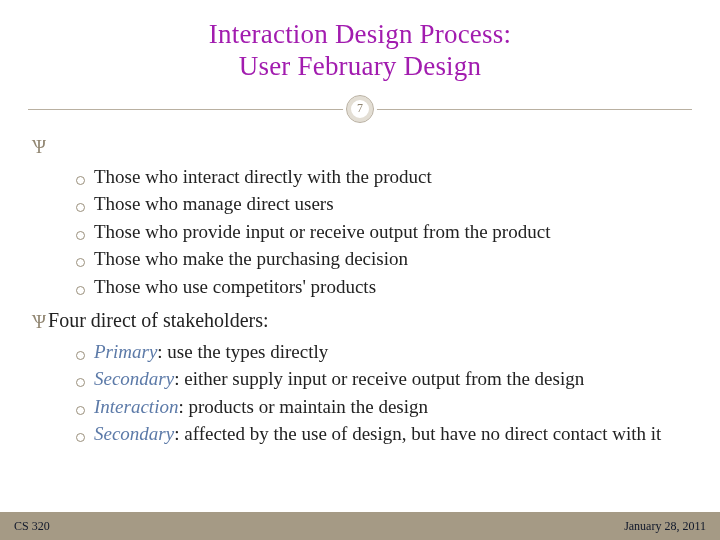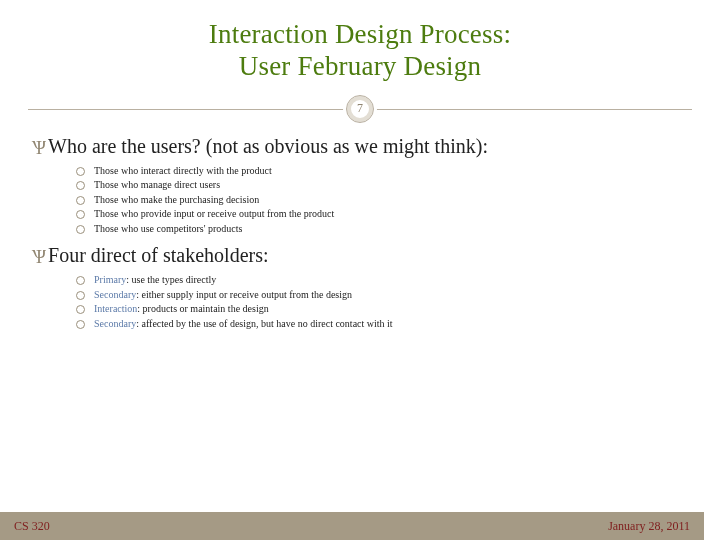--- a/index.html
+++ b/index.html
@@ -1,39 +1,39 @@
 <!DOCTYPE html>
 <html><head>
 <meta charset="utf-8">
 <style>
   * { margin: 0; padding: 0; box-sizing: border-box; }
   html, body { width: 720px; height: 540px; font-family: Georgia, 'Times New Roman', serif; background: #fff; color: #222; }
   .slide { width: 720px; height: 540px; position: relative; padding: 18px 28px 0 28px; }
-  .title { text-align: center; font-size: 27px; font-weight: 400; color: #4d7c0f; line-height: 1.2; letter-spacing: 0.2px; }
+  .title { text-align: center; font-size: 27px; font-weight: 400; color: #a21caf; line-height: 1.2; letter-spacing: 0.2px; }
   .sep-wrap { position: relative; height: 36px; margin-top: 8px; }
   .sep-line { position: absolute; top: 50%; left: 0; right: 0; height: 0; border-top: 1px solid #b9b0a1; }
   .badge {
     position: absolute; left: 50%; top: 50%; transform: translate(-50%, -50%);
     width: 28px; height: 28px; border-radius: 50%;
     background: #fff; border: 1.5px solid #b9b0a1;
     box-shadow: 0 0 0 3px #fff, 0 0 0 4px #e3ded4 inset;
     display: flex; align-items: center; justify-content: center;
     font-size: 12px; color: #8f8470;
   }
   .content { margin-top: 8px; padding: 0 4px; }
   .h1item { font-size: 20px; color: #222; margin: 8px 0 6px 0; display: flex; align-items: baseline; }
   .h1item .deco { font-family: 'Segoe Script','Comic Sans MS',cursive; color: #918672; font-size: 19px; margin-right: 2px; display:inline-block; transform: translateY(1px); }
   .sub { list-style: none; margin: 0 0 8px 44px; }
-  .sub li { font-size: 10px; line-height: 1.45; color: #222; display: flex; align-items: baseline; }
+  .sub li { font-size: 19px; line-height: 1.45; color: #222; display: flex; align-items: baseline; }
   .sub li .ring {
     width: 9px; height: 9px; border: 1.3px solid #9a907c; border-radius: 50%;
     display: inline-block; margin-right: 9px; flex: 0 0 auto; transform: translateY(2px);
   }
-  .em { color: #5c7aa8; }
-  .footer { position: absolute; left: 0; right: 16px; bottom: 0; height: 28px; background: #a59a85; color: #7f1d1d; font-size: 12px; display: flex; align-items: center; justify-content: space-between; padding: 0 14px; }
+  .em { font-style: italic; color: #5c7aa8; }
+  .footer { position: absolute; left: 0; right: 0; bottom: 0; height: 28px; background: #a59a85; color: #0f172a; font-size: 12px; display: flex; align-items: center; justify-content: space-between; padding: 0 14px; }
 </style>
 </head>
 <body>
 
 <div class="slide">
 
   <div class="title">
     <span>Interaction Design Process:</span><br>
     <span>User February Design</span>
   </div>
@@ -42,38 +42,37 @@
     <div class="sep-line"></div>
     <div class="badge">
       <span>7</span>
     </div>
   </div>
 
   <div class="content">
 
     <div class="h1item">
       <span class="deco">Ѱ</span>
-      <span>Who are the users? (not as obvious as we might think):</span>
     </div>
     <ul class="sub">
       <li>
           <span class="ring"></span>
           <span>Those who interact directly with the product</span>
         </li>
       <li>
           <span class="ring"></span>
           <span>Those who manage direct users</span>
         </li>
       <li>
           <span class="ring"></span>
-          <span>Those who make the purchasing decision</span>
+          <span>Those who provide input or receive output from the product</span>
         </li>
       <li>
           <span class="ring"></span>
-          <span>Those who provide input or receive output from the product</span>
+          <span>Those who make the purchasing decision</span>
         </li>
       <li>
           <span class="ring"></span>
           <span>Those who use competitors' products</span>
         </li>
     </ul>
 
     <div class="h1item">
       <span class="deco">Ѱ</span>
       <span>Four direct of stakeholders:</span>

